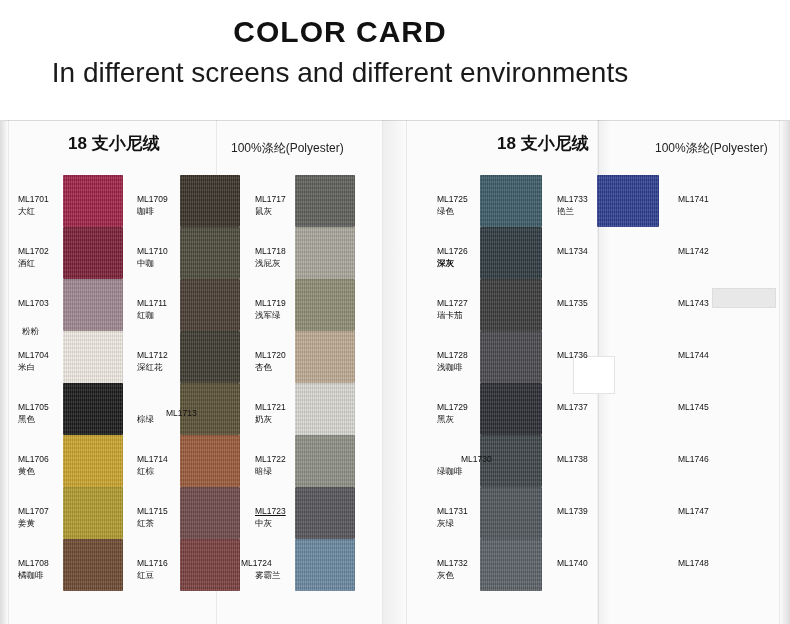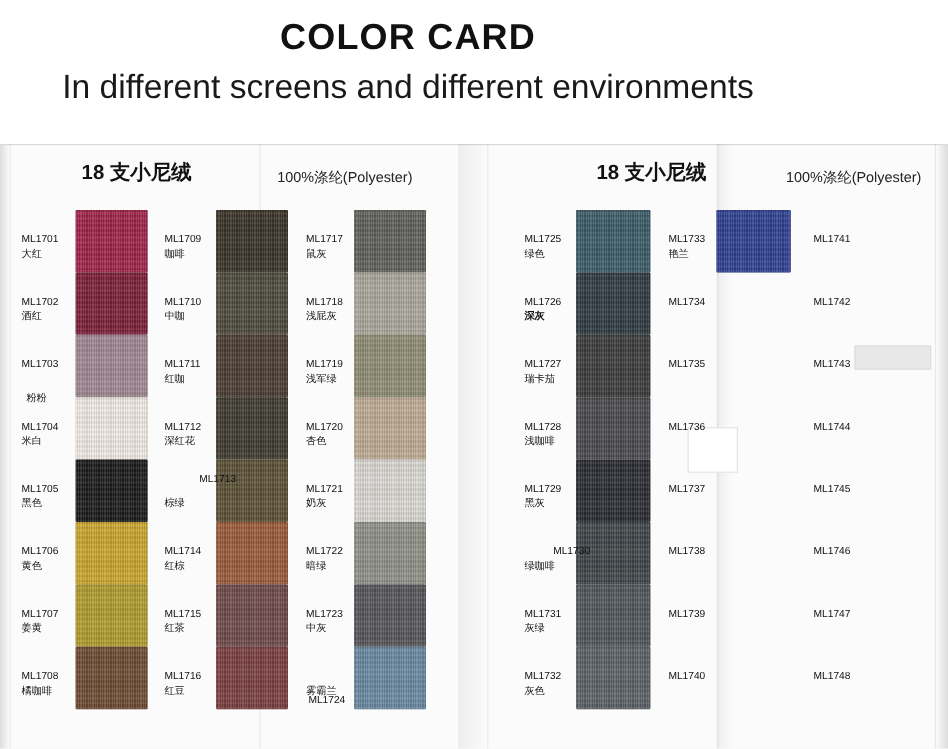--- a/index.html
+++ b/index.html
@@ -177,21 +177,21 @@
       <div class="code" style="left: 137px; top: 178px;">ML1711</div>
       <div class="cname" style="left: 137px; top: 190px;">红咖</div>
       <div class="swatch" style="left: 180px; top: 211px; width: 60px; height: 52px; background: rgb(61, 58, 48);">
         <div class="tex"></div>
       </div>
       <div class="code" style="left: 137px; top: 230px;">ML1712</div>
       <div class="cname" style="left: 137px; top: 242px;">深红花</div>
       <div class="swatch" style="left: 180px; top: 263px; width: 60px; height: 52px; background: rgb(91, 81, 54);">
         <div class="tex"></div>
       </div>
-      <div class="code" style="left: 137px; top: 274px; padding-left: 29px;">ML1713</div>
+      <div class="code" style="left: 137px; top: 288px; padding-left: 29px;">ML1713</div>
       <div class="cname" style="left: 137px; top: 294px;">棕绿</div>
       <div class="swatch" style="left: 180px; top: 315px; width: 60px; height: 52px; background: rgb(154, 90, 58);">
         <div class="tex"></div>
       </div>
       <div class="code" style="left: 137px; top: 334px;">ML1714</div>
       <div class="cname" style="left: 137px; top: 346px;">红棕</div>
       <div class="swatch" style="left: 180px; top: 367px; width: 60px; height: 52px; background: rgb(110, 74, 74);">
         <div class="tex"></div>
       </div>
       <div class="code" style="left: 137px; top: 386px;">ML1715</div>
@@ -227,26 +227,26 @@
       <div class="code" style="left: 255px; top: 282px;">ML1721</div>
       <div class="cname" style="left: 255px; top: 294px;">奶灰</div>
       <div class="swatch" style="left: 295px; top: 315px; width: 60px; height: 52px; background: rgb(142, 143, 133);">
         <div class="tex"></div>
       </div>
       <div class="code" style="left: 255px; top: 334px;">ML1722</div>
       <div class="cname" style="left: 255px; top: 346px;">暗绿</div>
       <div class="swatch" style="left: 295px; top: 367px; width: 60px; height: 52px; background: rgb(86, 86, 90);">
         <div class="tex"></div>
       </div>
-      <div class="code" style="left: 255px; top: 386px;">ML1723</div>
+      <div class="code" style="left: 255px; top: 386px; text-decoration: underline;">ML1723</div>
       <div class="cname" style="left: 255px; top: 398px;">中灰</div>
       <div class="swatch" style="left: 295px; top: 419px; width: 60px; height: 52px; background: rgb(106, 135, 160);">
         <div class="tex"></div>
       </div>
-      <div class="code" style="left: 257px; top: 438px; margin-top: 20px;">ML1724</div>
+      <div class="code" style="left: 241px; top: 438px;">ML1724</div>
       <div class="cname" style="left: 255px; top: 450px;">雾霸兰</div>
       <div class="swatch" style="left: 480px; top: 55px; width: 62px; height: 52px; background: rgb(60, 91, 102);">
         <div class="tex"></div>
       </div>
       <div class="code" style="left: 437px; top: 74px;">ML1725</div>
       <div class="cname" style="left: 437px; top: 86px;">绿色</div>
       <div class="swatch" style="left: 480px; top: 107px; width: 62px; height: 52px; background: rgb(47, 58, 64);">
         <div class="tex"></div>
       </div>
       <div class="code" style="left: 437px; top: 126px;">ML1726</div>

